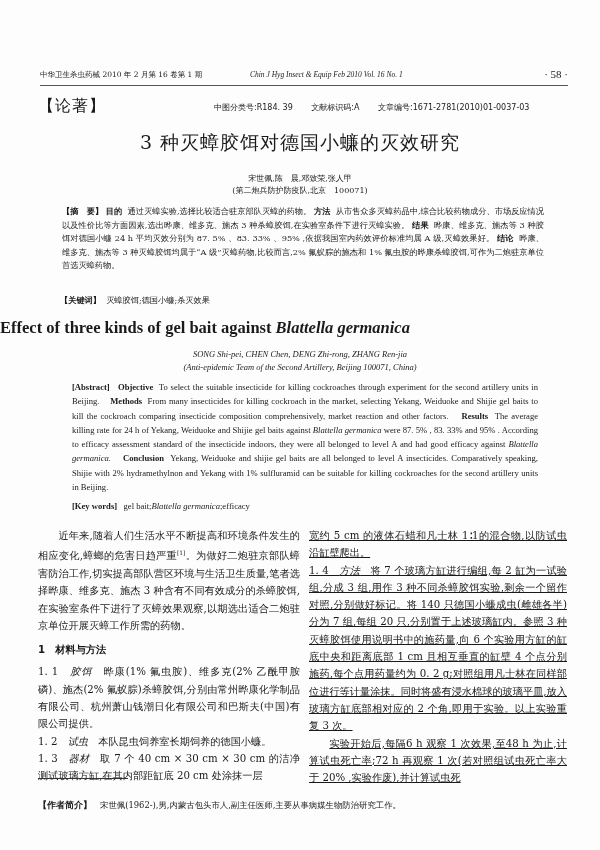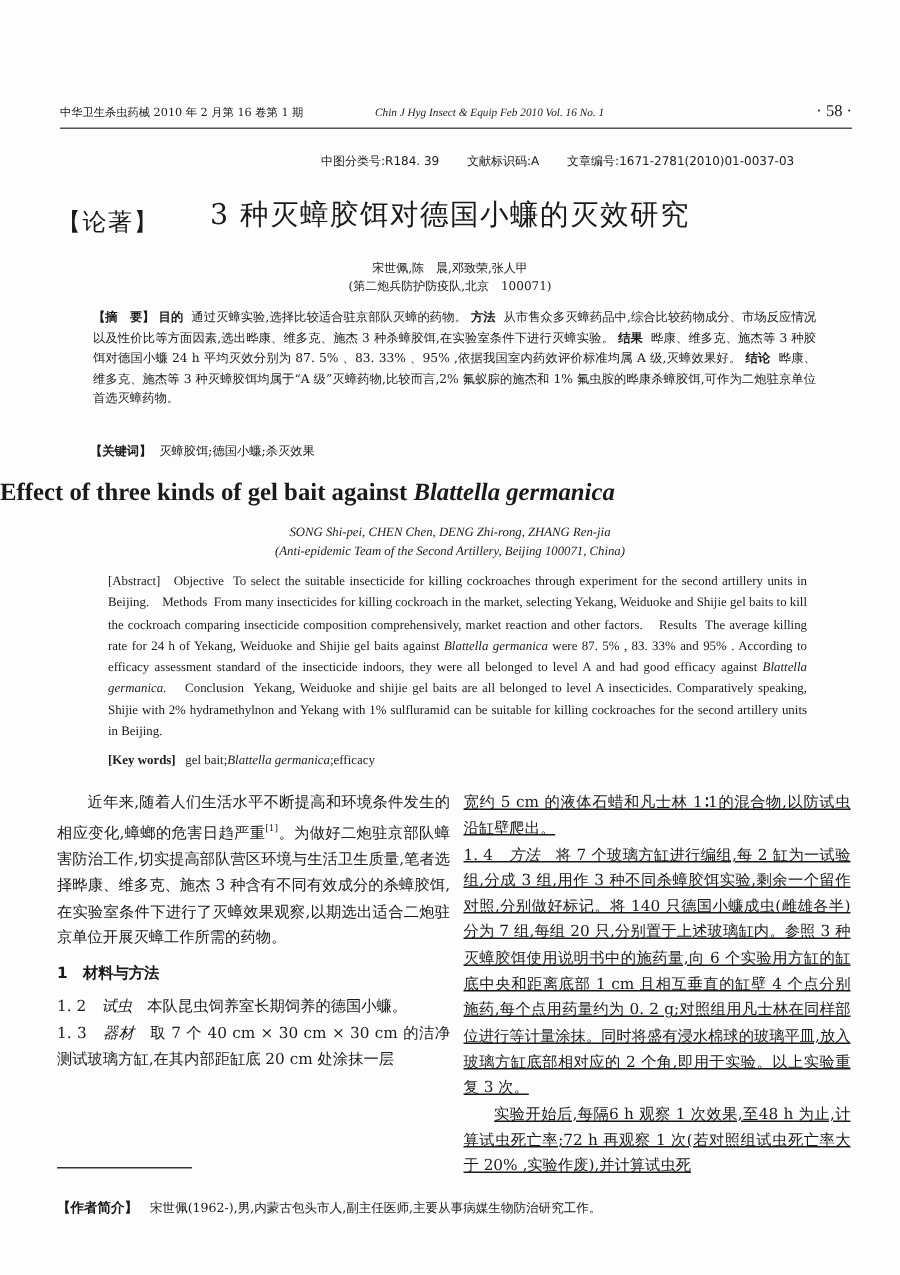--- a/index.html
+++ b/index.html
@@ -3,36 +3,36 @@
 <meta charset="utf-8">
 <style>
   html, body { margin:0; padding:0; }
   body { width:600px; height:850px; background:#fdfdfd; position:relative; overflow:hidden; color:#1a1a1a; font-family:"DejaVu Serif", serif; }
   .abs { position:absolute; }
   .running-head { left:40px; top:70px; width:528px; font-size:7.5px; white-space:nowrap; }
   .running-head .cn { position:absolute; left:0; top:0; }
   .running-head .en { position:absolute; left:190px; top:0; font-style:italic; font-family:"Liberation Serif", serif;padding-left:20px; }
   .running-head .pg { position:absolute; right:0; top:-2px; font-size:11px; font-family:"Liberation Serif", serif; }
   .head-rule { left:40px; top:85px; width:528px; height:0; border-top:1px solid #555; }
-  .section-tag { left:38px; top:96px; font-size:16px; letter-spacing:1px;margin-top:42px; }
+  .section-tag { left:38px; top:96px; font-size:16px; letter-spacing:1px; }
   .class-info { left:214px; top:102px; font-size:8px; white-space:nowrap; font-family:"DejaVu Sans", sans-serif; }
   .class-info span { margin-right:16px; }
   .title-cn { left:0; width:600px; top:130px; text-align:center; font-size:19px; letter-spacing:1px; }
   .authors-cn { left:0; width:600px; top:173px; text-align:center; font-size:8px; }
   .affil-cn { left:0; width:600px; top:185px; text-align:center; font-size:8px; }
   .abstract-cn { left:62px; top:205px; width:482px; font-size:8.2px; line-height:13.5px; text-align:justify; }
   .abstract-cn b { font-family:"DejaVu Sans", sans-serif; font-weight:bold; }
   .kw-cn { left:60px; top:295px; font-size:8.2px; }
   .kw-cn b { font-family:Liberation Sans, sans-serif; }
   .title-en { left:0; width:600px; top:318px; text-align:left; font-family:"Liberation Serif", serif; font-weight:bold; font-size:16.5px; }
   .title-en i { font-style:italic; }
   .authors-en { left:0; width:600px; top:349px; text-align:center; font-family:"Liberation Serif", serif; font-style:italic; font-size:8.5px; }
   .affil-en { left:0; width:600px; top:362px; text-align:center; font-family:"Liberation Serif", serif; font-style:italic; font-size:8.5px; }
   .abstract-en { left:72px; top:380px; width:466px; font-family:"Liberation Serif", serif; font-size:8.6px; line-height:14.3px; text-align:justify; }
-  .abstract-en b { font-weight:normal; }
+  .abstract-en b { font-weight:bold; }
   .kw-en { left:72px; top:501px; font-family:"Liberation Serif", serif; font-size:8.6px; }
   .col { font-size:10.2px; line-height:17.3px; text-align:justify; }
   .col-left { left:38px; top:527px; width:262px; }
   .col-right { left:309px; top:527px; width:258px;text-decoration:underline; }
   .col p { margin:0; }
   .indent { text-indent:2em; }
   .sec-head { font-family:"DejaVu Sans", sans-serif; font-weight:bold; margin:7px 0 5px 0 !important; }
   .sub-label { font-style:italic; }
   sup { font-size:6px; }
   .foot-rule { left:38px; top:778px; width:90px; border-top:1px solid #333; }
@@ -84,20 +84,21 @@
   <b>Results</b>&nbsp;&nbsp;<span>The average killing rate for 24 h of Yekang, Weiduoke and Shijie gel baits against </span><i>Blattella germanica</i><span> were 87. 5% , 83. 33% and 95% . According to efficacy assessment standard of the insecticide indoors, they were all belonged to level A and had good efficacy against </span><i>Blattella germanica.</i>&nbsp;&nbsp;&nbsp;
   <b>Conclusion</b>&nbsp;&nbsp;<span>Yekang, Weiduoke and shijie gel baits are all belonged to level A insecticides. Comparatively speaking, Shijie with 2% hydramethylnon and Yekang with 1% sulfluramid can be suitable for killing cockroaches for the second artillery units in Beijing.</span>
 </div>
 <div class="abs kw-en">
   <b>[Key words]</b>&nbsp;&nbsp;&nbsp;<span>gel bait;</span><i>Blattella germanica</i><span>;efficacy</span>
 </div>
 
 <div class="abs col col-left">
   <p class="indent"><span>近年来,随着人们生活水平不断提高和环境条件发生的相应变化,蟑螂的危害日趋严重</span><sup>[1]</sup><span>。为做好二炮驻京部队蟑害防治工作,切实提高部队营区环境与生活卫生质量,笔者选择晔康、维多克、施杰 3 种含有不同有效成分的杀蟑胶饵,在实验室条件下进行了灭蟑效果观察,以期选出适合二炮驻京单位开展灭蟑工作所需的药物。</span></p>
   <p class="sec-head">1　材料与方法</p>
+  <p><span>1. 1　</span><span class="sub-label">胶饵</span><span>　晔康(1% 氟虫胺)、维多克(2% 乙酰甲胺磷)、施杰(2% 氟蚁腙)杀蟑胶饵,分别由常州晔康化学制品有限公司、杭州萧山钱潮日化有限公司和巴斯夫(中国)有限公司提供。</span></p>
   <p><span>1. 2　</span><span class="sub-label">试虫</span><span>　本队昆虫饲养室长期饲养的德国小蠊。</span></p>
   <p><span>1. 3　</span><span class="sub-label">器材</span><span>　取 7 个 40 cm × 30 cm × 30 cm 的洁净测试玻璃方缸,在其内部距缸底 20 cm 处涂抹一层</span></p>
 </div>
 
 <div class="abs col col-right">
   <p>宽约 5 cm 的液体石蜡和凡士林 1∶1的混合物,以防试虫沿缸壁爬出。</p>
   <p><span>1. 4　</span><span class="sub-label">方法</span><span>　将 7 个玻璃方缸进行编组,每 2 缸为一试验组,分成 3 组,用作 3 种不同杀蟑胶饵实验,剩余一个留作对照,分别做好标记。将 140 只德国小蠊成虫(雌雄各半)分为 7 组,每组 20 只,分别置于上述玻璃缸内。参照 3 种灭蟑胶饵使用说明书中的施药量,向 6 个实验用方缸的缸底中央和距离底部 1 cm 且相互垂直的缸壁 4 个点分别施药,每个点用药量约为 0. 2 g;对照组用凡士林在同样部位进行等计量涂抹。同时将盛有浸水棉球的玻璃平皿,放入玻璃方缸底部相对应的 2 个角,即用于实验。以上实验重复 3 次。</span></p>
   <p class="indent">实验开始后,每隔6 h 观察 1 次效果,至48 h 为止,计算试虫死亡率;72 h 再观察 1 次(若对照组试虫死亡率大于 20% ,实验作废),并计算试虫死</p>
 </div>
 

